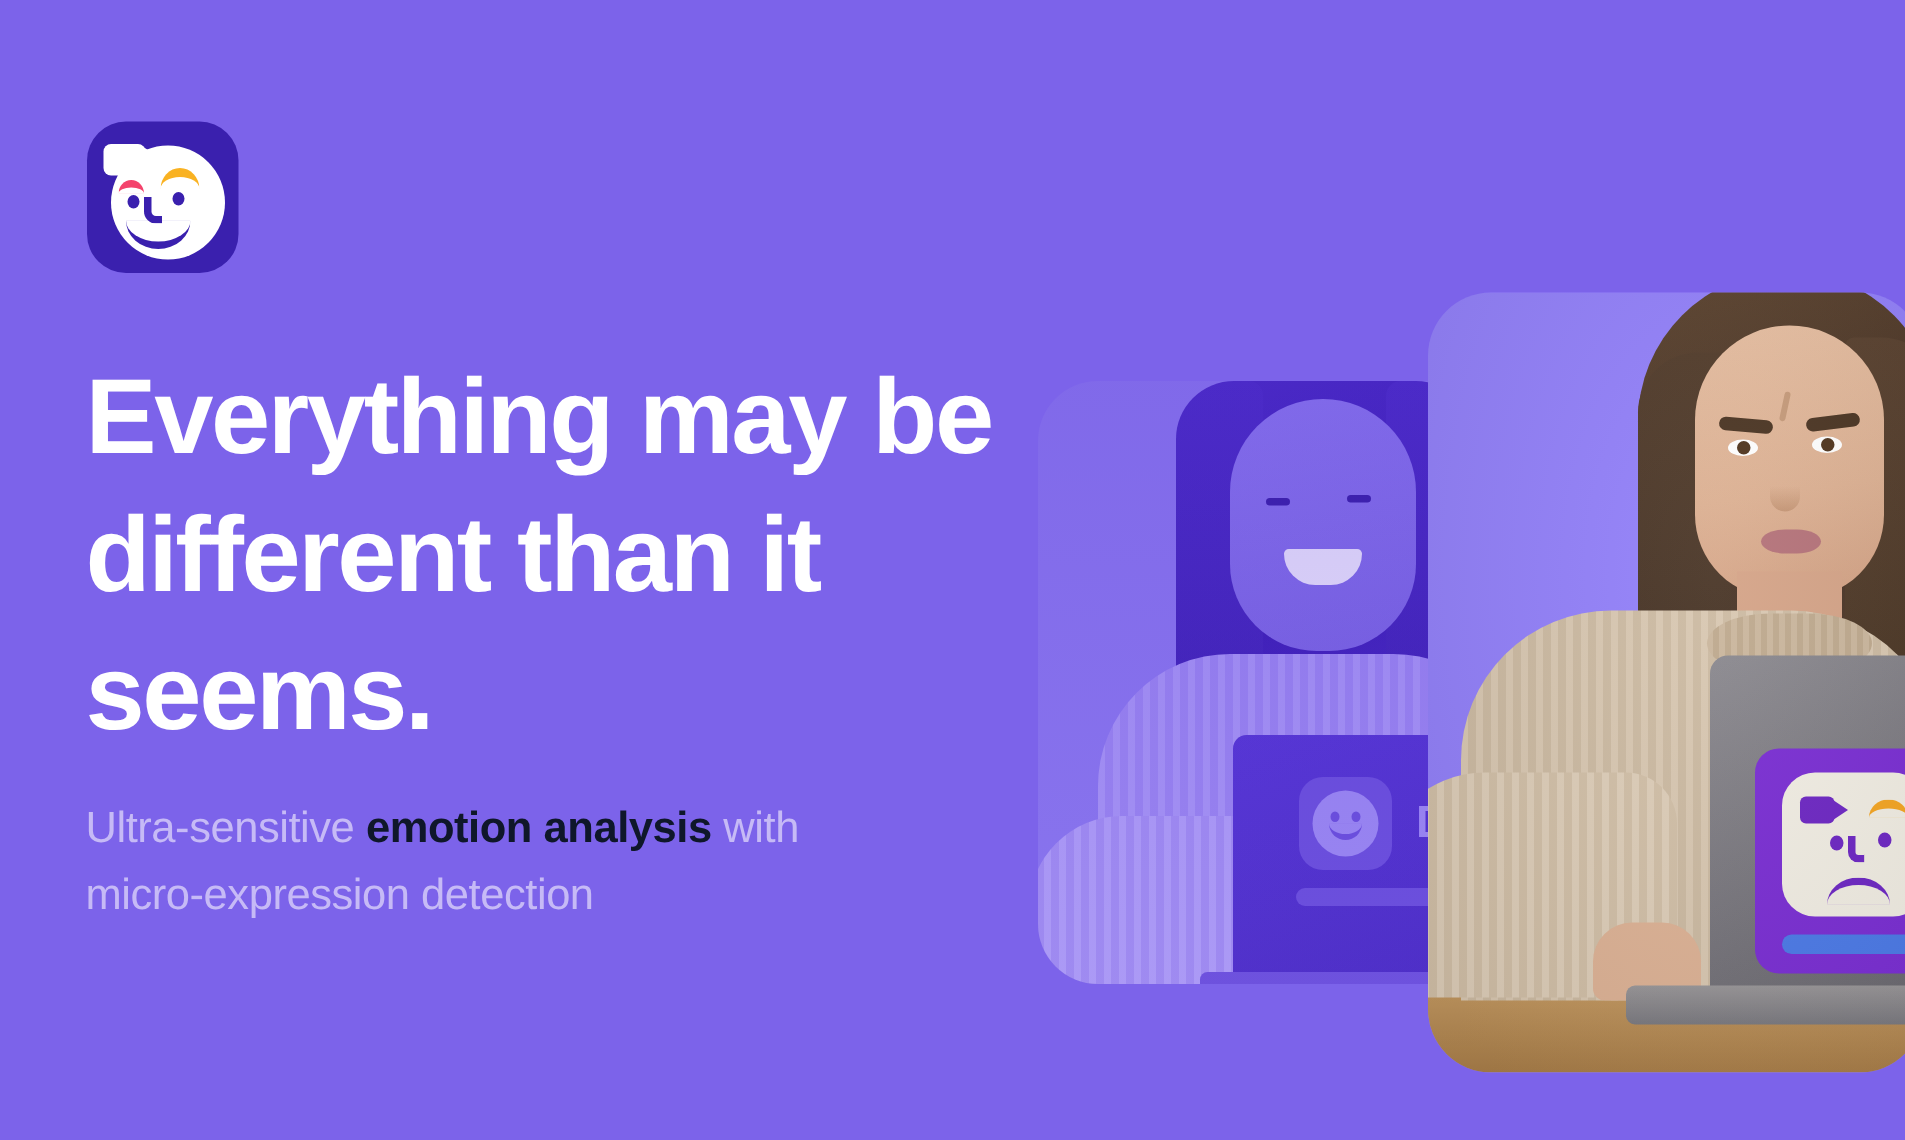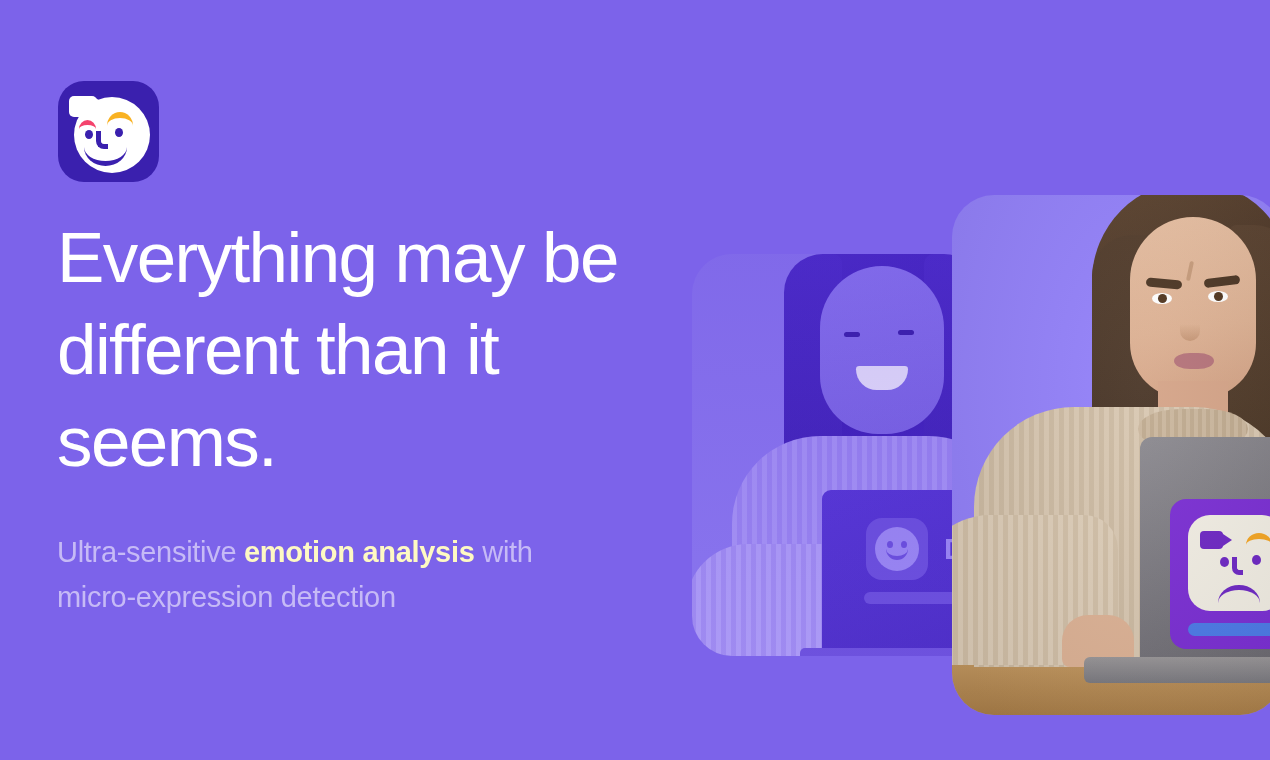--- a/index.html
+++ b/index.html
@@ -101,40 +101,40 @@
     left: 26px; top: 66px;
     width: 43px; height: 19px;
     border-bottom: 5px solid #3A20AE;
     border-radius: 0 0 50% 50% / 0 0 100% 100%;
   }
 
   
   .headline {
     position: absolute;
     left: 57px;
-    top: 212px;
+    top: 233px;
     width: 620px;
     font-size: 71px;
     line-height: 92px;
-    font-weight: normal;
+    font-weight: bold;
     color: #FFFFFF;
     letter-spacing: -1.6px;
   }
   .subtitle {
     position: absolute;
     left: 57px;
     top: 530px;
     width: 560px;
     font-size: 29px;
     line-height: 45px;
     color: #C6BAF6;
     letter-spacing: -0.3px;
   }
   .subtitle b {
-    color: #fef9c3;
+    color: #0f172a;
     font-weight: bold;
   }
 
   
   .card-back {
     position: absolute;
     left: 692px;
     top: 254px;
     width: 330px;
     height: 402px;

